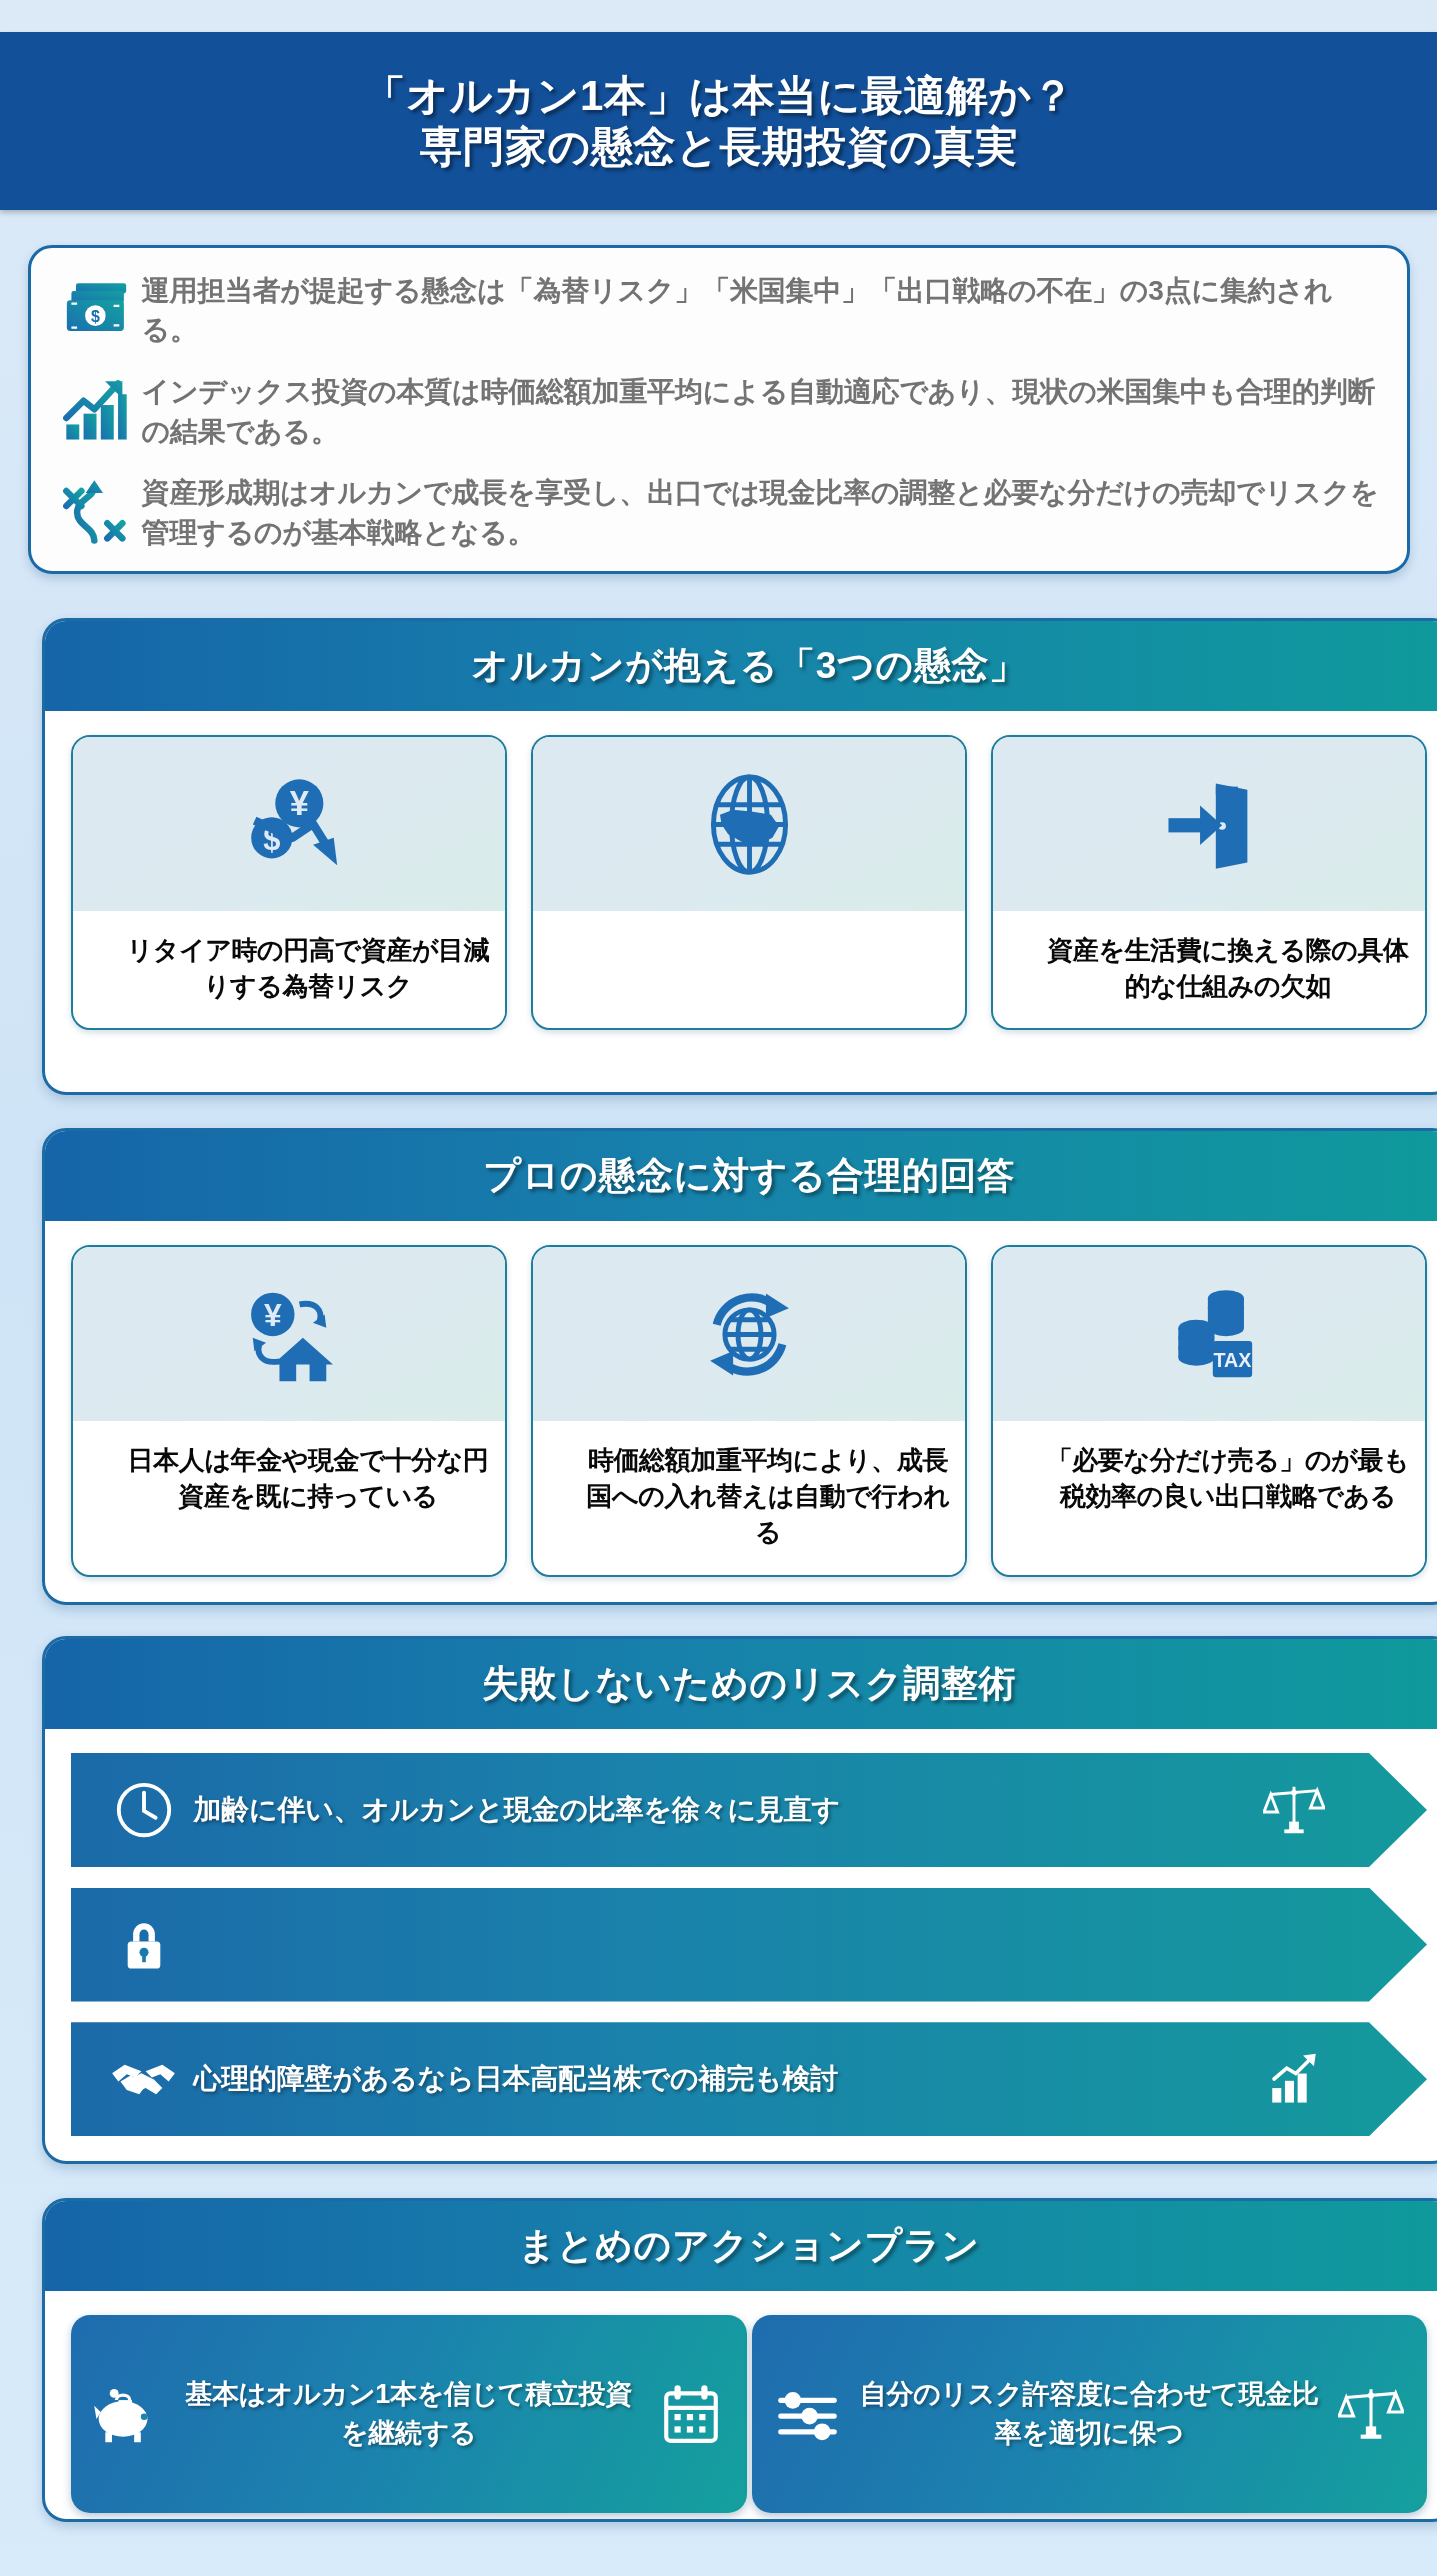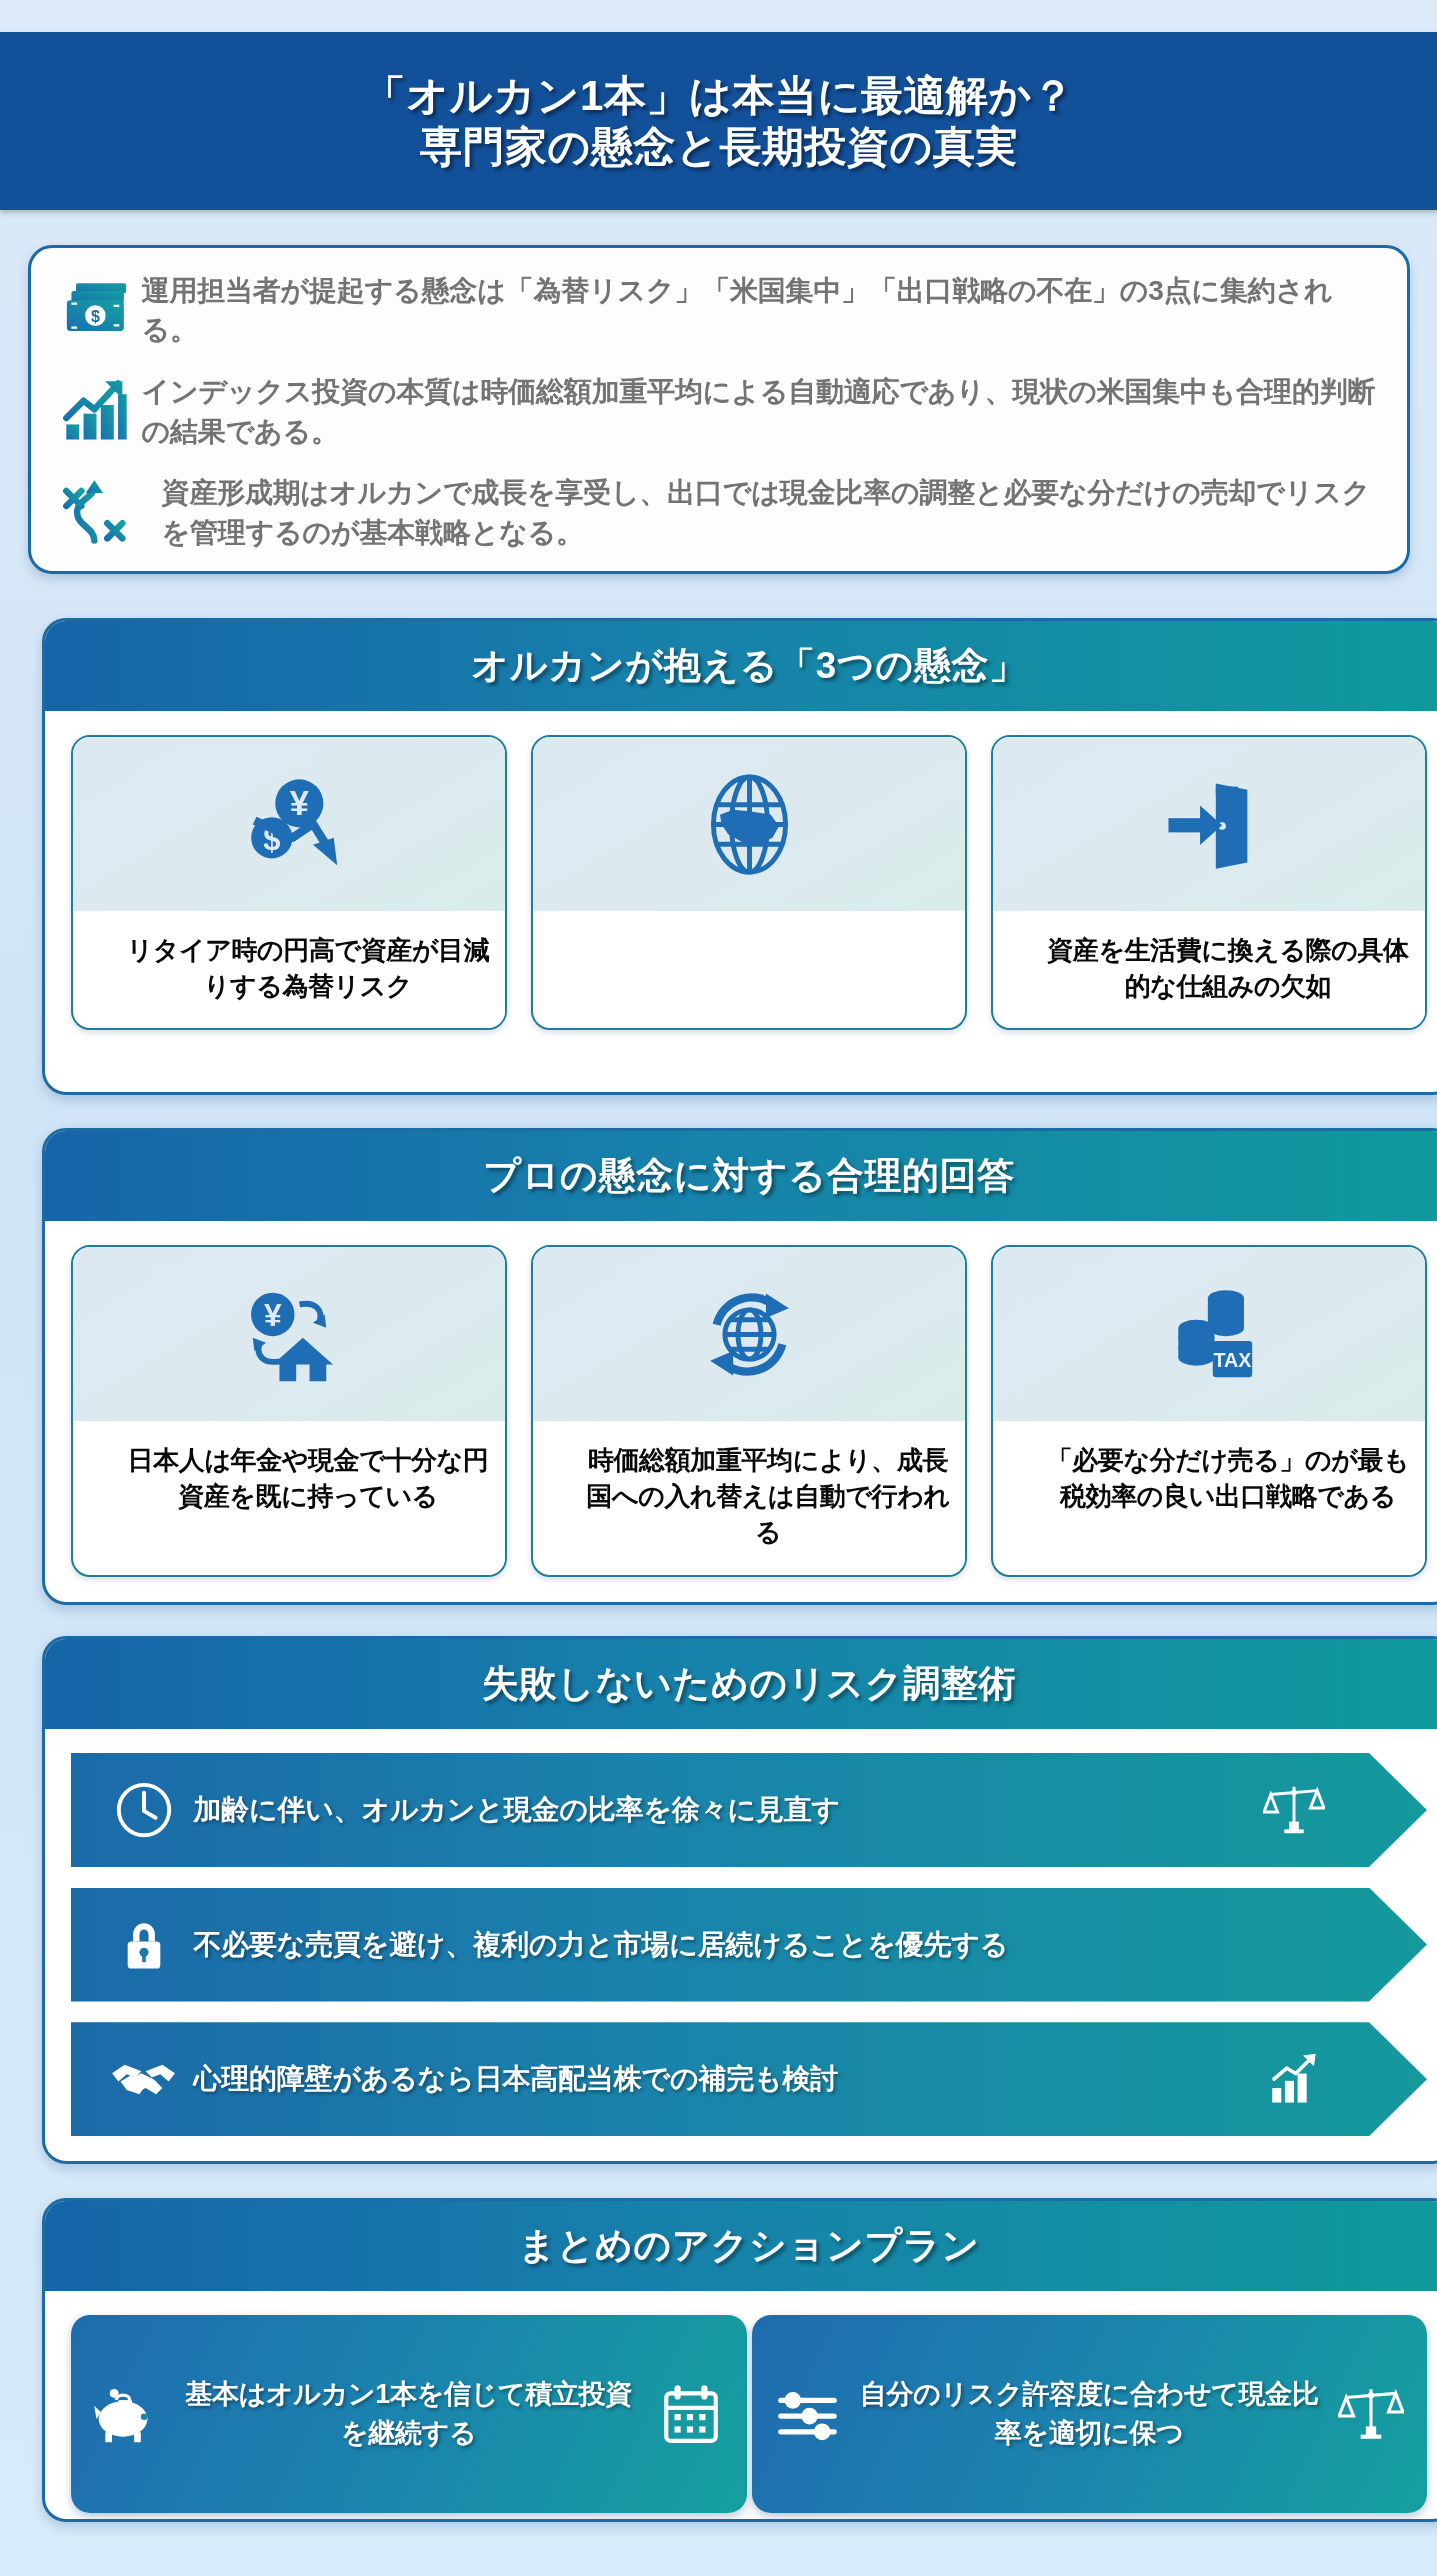--- a/index.html
+++ b/index.html
@@ -27,21 +27,21 @@
   }
 
   
   .summary{
     position:absolute;left:28px;top:245px;width:1382px;height:329px;
     background:#fdfdfd;border:3.7px solid #1a6aa8;border-radius:24px;
     box-shadow:0 4.7px 9.4px rgba(30,80,130,.22);
     padding:17px 24px 0 20.6px;box-sizing:border-box;
   }
   .srow{display:flex;align-items:flex-start;margin-bottom:11.2px;}
-  .srow:last-child{margin-bottom:0;gap:20px;}
+  .srow:last-child{margin-bottom:0;}
   .sicon{width:90px;min-width:90px;height:90px;display:flex;align-items:center;justify-content:center;}
   .stext{
     font-size:28px;font-weight:bold;color:#737373;line-height:1.42;
     padding-top:5.6px;letter-spacing:-0.2px;
   }
 
   
   .section{position:absolute;left:42px;width:1414px;
     border:3.7px solid #1c6ba4;border-radius:24px;background:#ffffff;
     box-shadow:0 4.7px 10.3px rgba(30,80,130,.22);box-sizing:border-box;overflow:hidden;}
@@ -335,21 +335,20 @@
           <div class="arrowbg"></div>
           <div class="arrowinner">
             <div class="arrowicon">
               <svg width="58" height="58" viewBox="0 0 64 64" fill="#ffffff">
                 <path d="M20 28 L20 20 A12 12 0 0 1 44 20 L44 28 L37 28 L37 20 A5 5 0 0 0 27 20 L27 28 Z"></path>
                 <rect x="14" y="28" width="36" height="30" rx="4"></rect>
                 <circle cx="32" cy="40" r="5" fill="#1a7aab"></circle>
                 <rect x="30" y="42" width="4" height="9" fill="#1a7aab"></rect>
               </svg>
             </div>
-            <div class="arrowtext">不必要な売買を避け、複利の力と市場に居続けることを優先する</div>
             <div class="arrowend"></div>
           </div>
         </div>
 
         <div class="arrowrow">
           <div class="arrowbg"></div>
           <div class="arrowinner">
             <div class="arrowicon">
               <svg width="67" height="67" viewBox="0 0 64 64" fill="#ffffff">
                 <path d="M2 26 L14 18 L30 24 L24 30 L16 27 L8 34 Z"></path>

